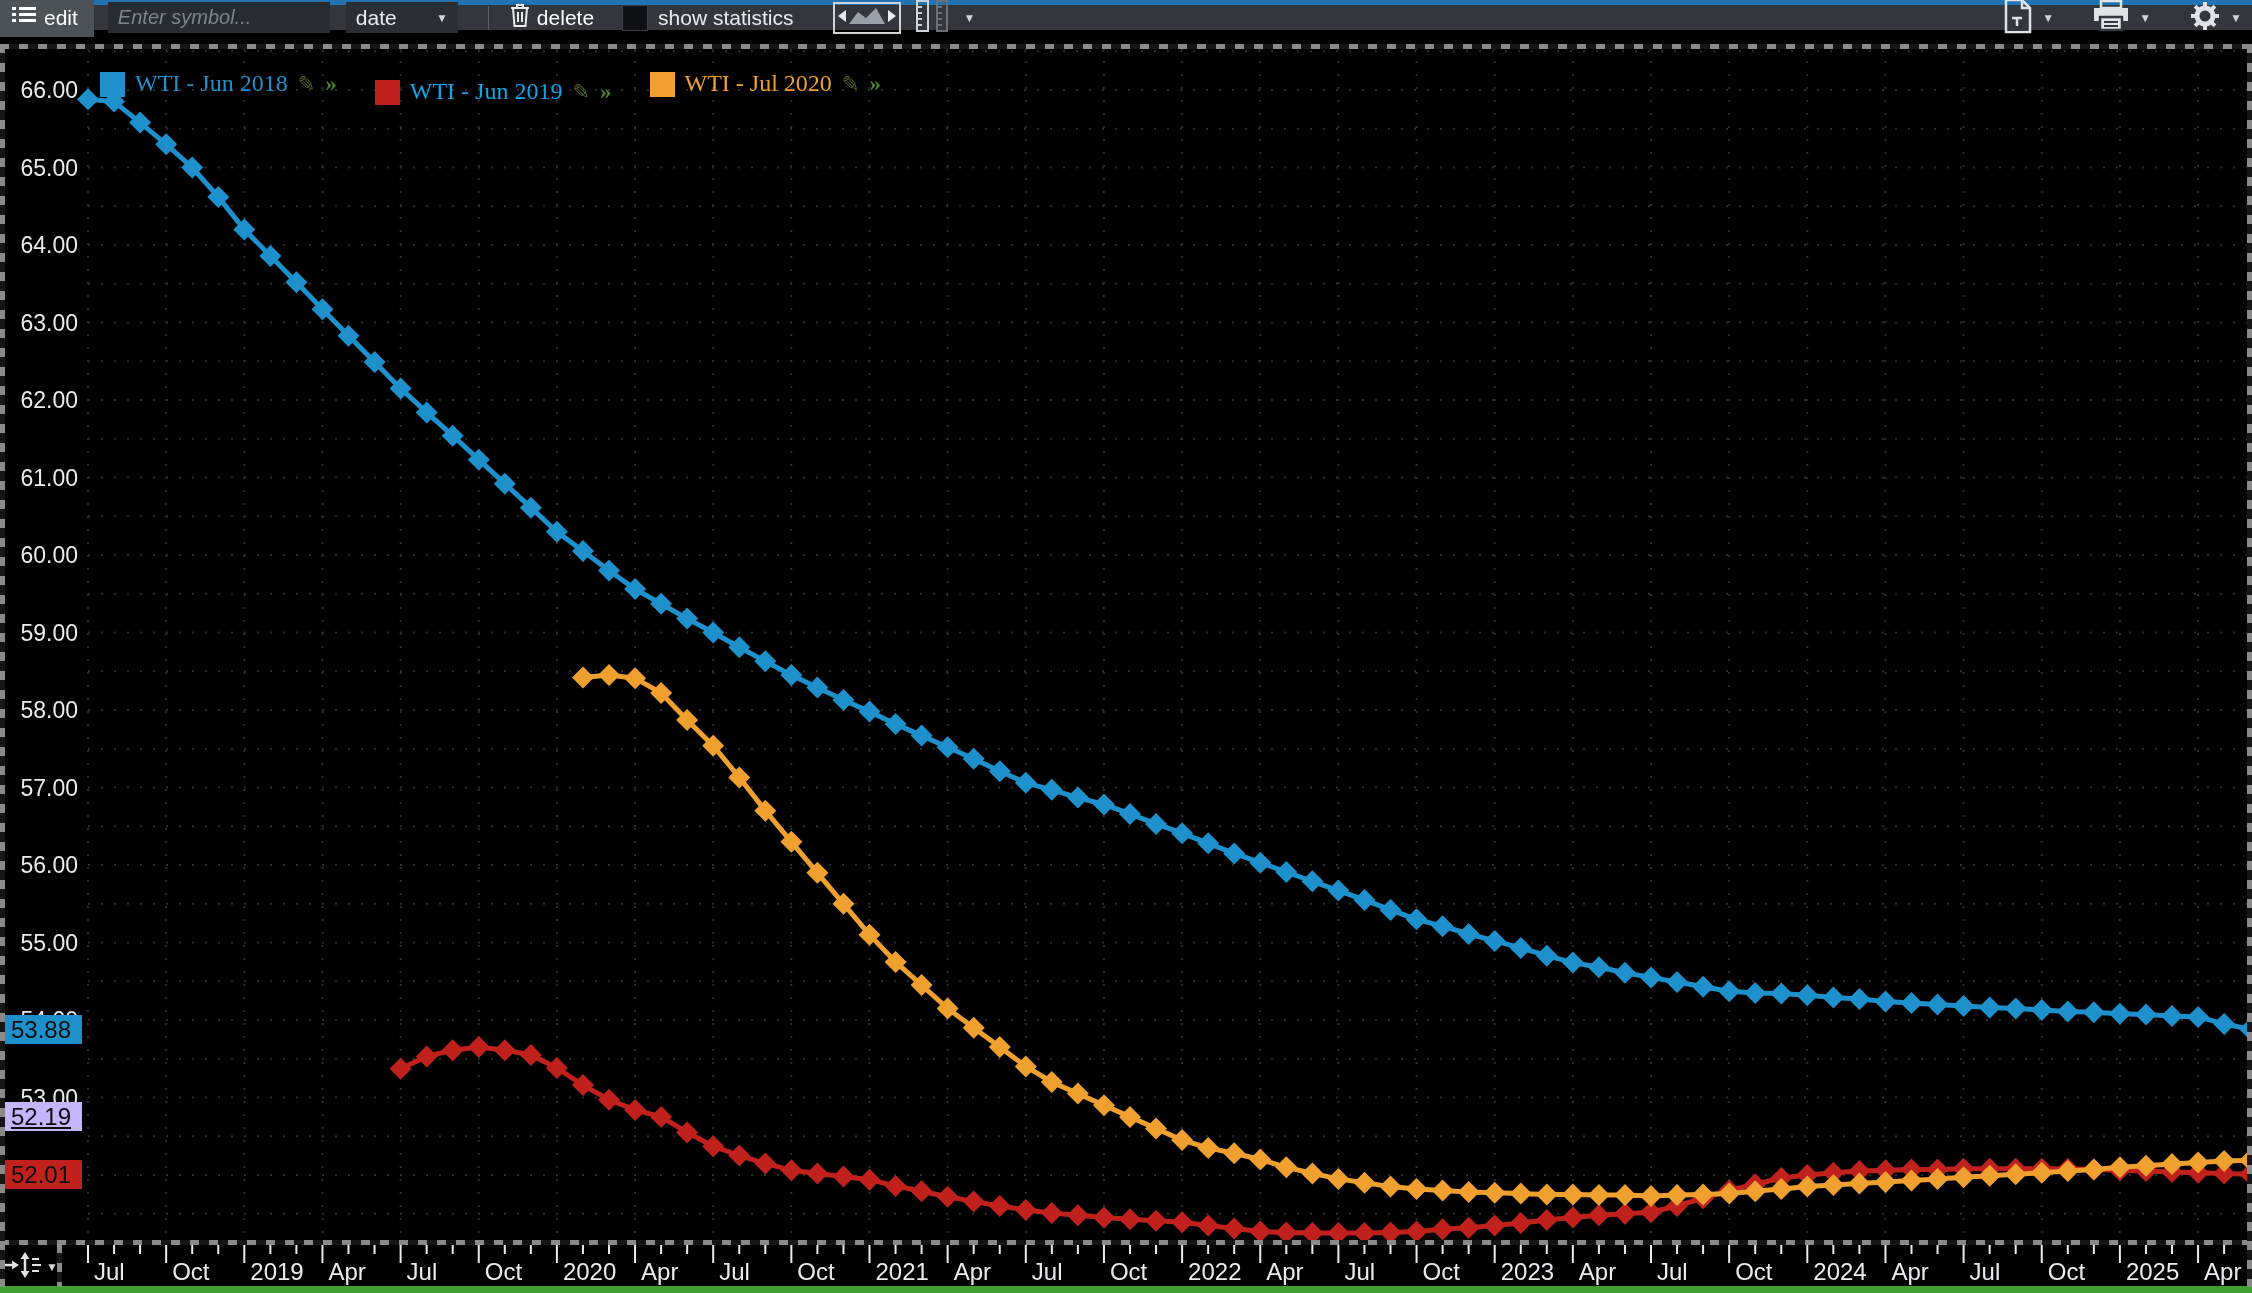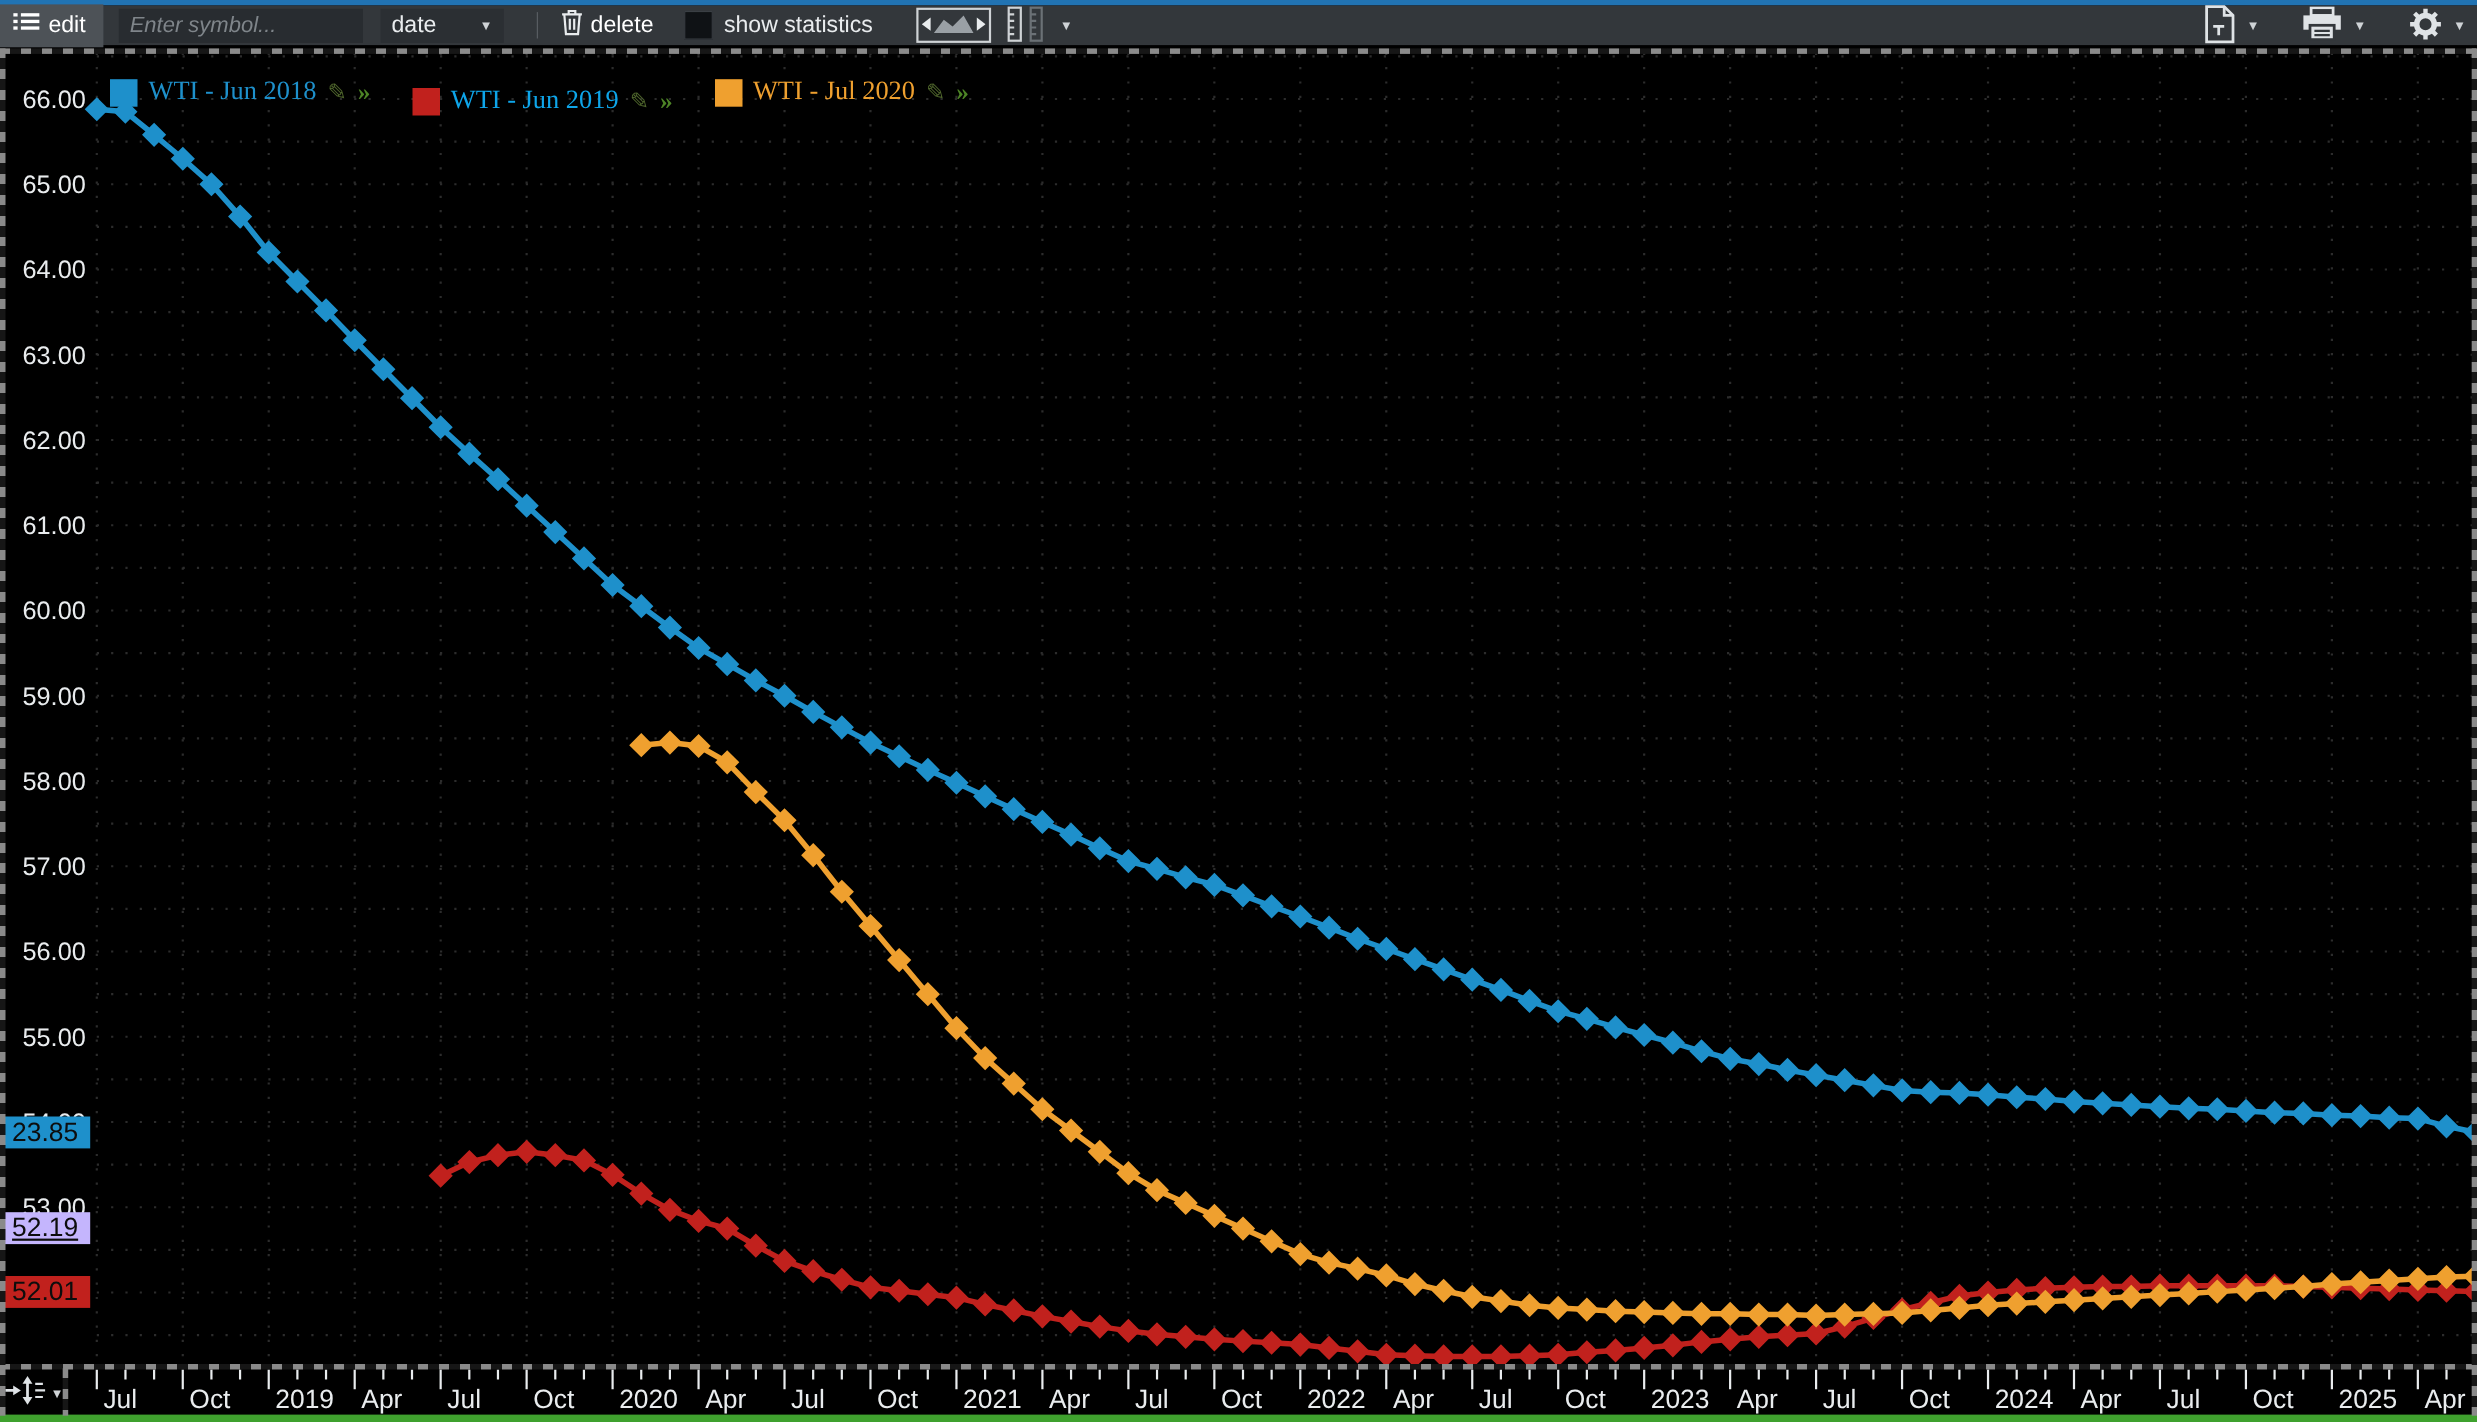--- a/index.html
+++ b/index.html
@@ -2,21 +2,21 @@
 <html><head>
 <meta charset="utf-8">
 <style>
   html,body{margin:0;padding:0;background:#000;}
   .app{position:relative;width:2252px;height:1293px;background:#000;overflow:hidden;
        font-family:"Liberation Sans",sans-serif;color:#e9ecee;}
   
   .top-strip{position:absolute;top:0;left:0;width:100%;height:5px;background:#2173b3;}
   .bottom-strip{position:absolute;bottom:0;left:0;width:100%;height:7px;background:#3fa12e;}
   
-  .toolbar{position:absolute;top:5px;left:0;width:100%;height:36px;background:#33373b;
+  .toolbar{position:absolute;top:5px;left:0;width:100%;height:25px;background:#33373b;
            display:flex;align-items:center;box-sizing:border-box;padding-right:10px;font-size:21px;}
   .btn{display:flex;align-items:center;gap:8px;border:none;color:#fff;cursor:pointer;background:transparent;
        font-family:inherit;font-size:21px;height:39px;}
   .edit-btn{background:#4d5257;padding:0 16px 0 12px;margin-right:14px;}
   .sym-input{width:222px;height:31px;background:#282c30;border:none;color:#d7dbde;margin-right:16px;
              font-family:inherit;font-size:20px;font-style:italic;padding:0 10px;box-sizing:border-box;}
   .sym-input::placeholder{color:#7f858a;font-style:italic;}
   .select{width:112px;height:31px;background:#2b2f33;display:flex;align-items:center;justify-content:space-between;
           padding:0 10px;box-sizing:border-box;margin-right:16px;cursor:pointer;text-align:center;}
   .chev{font-size:12px;color:#cfd3d6;}
@@ -373,21 +373,21 @@
         <div class="legend-item">
           <span class="swatch" style="background: rgb(239, 160, 47);"></span>
           <span class="legend-label" style="color: rgb(239, 160, 47);">WTI - Jul 2020</span>
           <span class="legend-pencil">✎</span>
           <span class="legend-expand">»</span>
         </div>
       </div>
 
     <div id="badges">
         <div class="badge" style="background: rgb(193, 33, 29); top: 1116px; z-index: 2;">52.01</div>
-        <div class="badge" style="background: rgb(30, 144, 203); top: 971px; z-index: 3;">23.85</div>
+        <div class="badge" style="background: rgb(30, 144, 203); top: 971px; z-index: 3;">53.88</div>
         <div class="badge" style="background: #c4b5fd; top: 1058px; z-index: 4; text-decoration: underline;">52.19</div>
       </div>
 
     <div class="corner">
       <span>
         <svg width="38" height="28" viewBox="0 0 38 28" fill="none" stroke="#dfe3e6" stroke-width="2.5">
           <path d="M1 14 h9"></path>
             <polygon points="15,14 8,9.5 8,18.5" fill="#dfe3e6" stroke="none"></polygon>
           <path d="M21 7 v14"></path>
           <polygon points="21,1 16.5,8 25.5,8" fill="#dfe3e6" stroke="none"></polygon>

